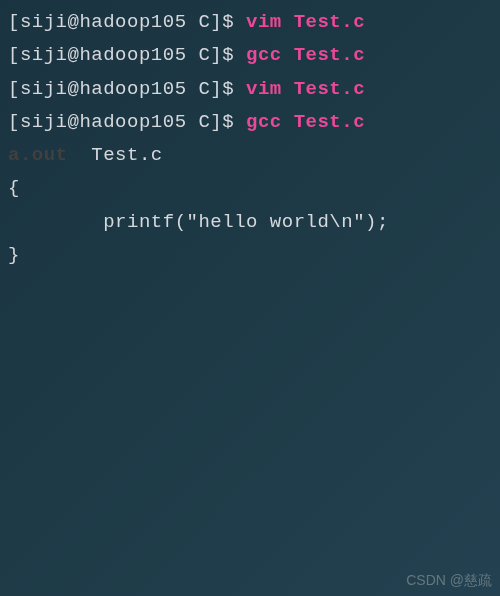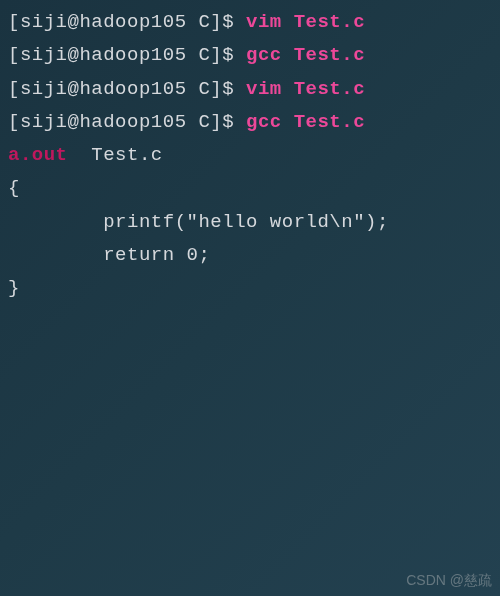--- a/index.html
+++ b/index.html
@@ -28,21 +28,21 @@
       color: #d5d8dc;
     }
     .cmd {
       color: #ec4899;
       font-weight: bold;
     }
     .output {
       color: #d5d8dc;
     }
     .executable {
-      color: #be185d;
+      color: #404040;
       font-weight: bold;
     }
     .watermark {
       position: absolute;
       bottom: 4px;
       right: 8px;
       font-size: 14px;
       color: rgba(200, 200, 200, 0.4);
       font-family: sans-serif;
     }
@@ -51,16 +51,15 @@
 <body>
 
 <div id="terminal">
     <div class="line"><span class="prompt">[siji@hadoop105 C]$ </span><span class="cmd">vim Test.c</span></div>
     <div class="line"><span class="prompt">[siji@hadoop105 C]$ </span><span class="cmd">gcc Test.c</span></div>
     <div class="line"><span class="prompt">[siji@hadoop105 C]$ </span><span class="cmd">vim Test.c</span></div>
     <div class="line"><span class="prompt">[siji@hadoop105 C]$ </span><span class="cmd">gcc Test.c</span></div>
     <div class="line"><span class="executable">a.out</span><span class="output">  Test.c</span></div>
     <div class="line"><span class="output">{</span></div>
     <div class="line"><span class="output">        printf("hello world\n");</span></div>
-    <div class="line"><span class="output">        return 0;</span></div>
     <div class="line"><span class="output">}</span></div>
   </div>
 <div class="watermark">CSDN @慈疏</div>
 
 </body></html>

